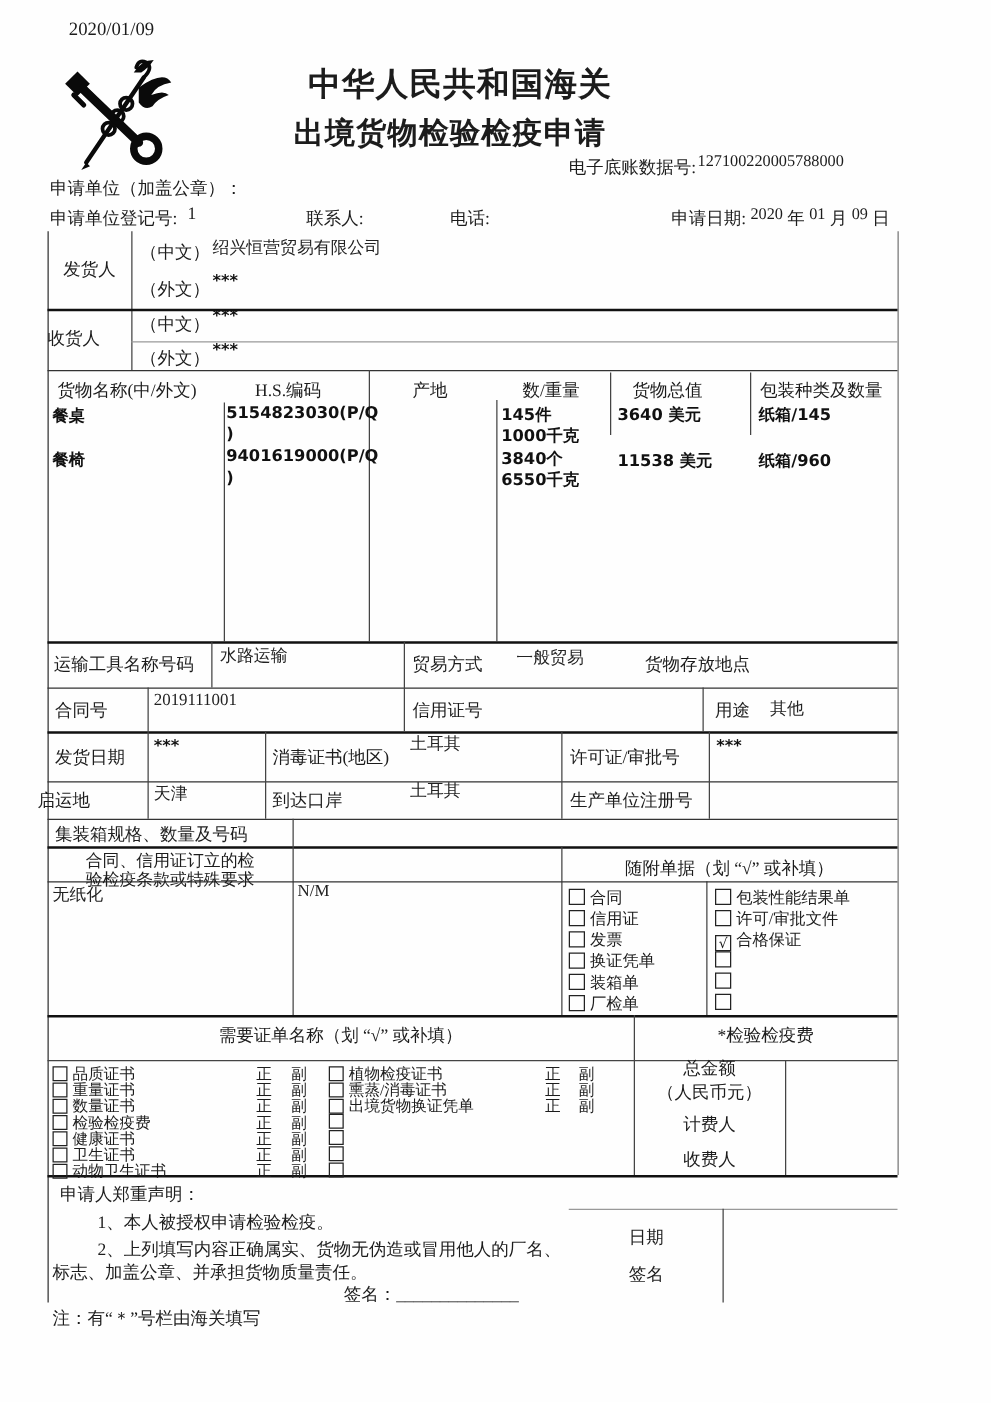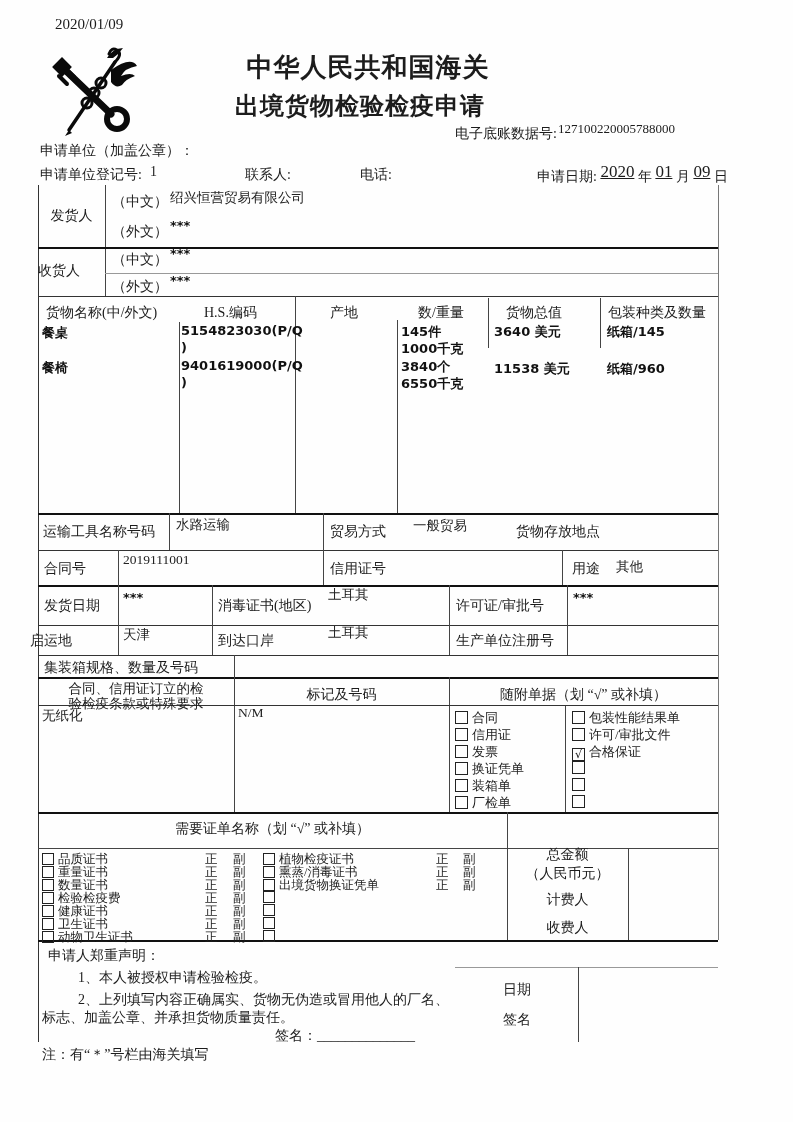--- a/index.html
+++ b/index.html
@@ -21,21 +21,21 @@
   .hlg { border-top-color:#999; }
   .vl { position:absolute; border-left:1px solid #444; width:0; }
   .vl15 { border-left-width:1.5px; border-left-color:#333; }
   .cb {
     display:inline-block; width:11px; height:11px; border:1.5px solid #222;
     vertical-align:-2px; margin-right:4px; text-align:center; line-height:11px;
     font-size:11px; font-family:"DejaVu Sans",sans-serif; color:#111;
   }
   .cbs { width:10px; height:10px; line-height:10px; font-size:10px; vertical-align:-2px; }
   .zf { position:absolute; top:0; }
-  .sup { position:relative; top:-4px; font-size:17px;text-decoration:underline; }
+  .sup { position:relative; top:-4px; font-size:13px; }
   .row { position:absolute; white-space:nowrap; font-size:13px; }
   .crow { position:absolute; white-space:nowrap; font-size:12.5px; }
 </style>
 </head>
 <body>
 
 <div id="page">
 
   <div class="abs t15" style="left:55px;top:16px">2020/01/09</div>
 
@@ -177,21 +177,20 @@
   <div class="abs t14" style="left:44px;top:659px">集装箱规格、数量及号码</div>
 
   <div class="vl" style="left:234px;top:677px;height:135px"></div>
   <div class="vl" style="left:449px;top:677px;height:135px"></div>
   <div class="vl" style="left:565px;top:705px;height:107px"></div>
   <div class="hl hl15" style="left:38px;top:705px;width:680px"></div>
   <div class="hl hl2" style="left:38px;top:812px;width:680px"></div>
 
   <div class="abs ctr" style="left:38px;top:680px;width:196px;font-size:13.5px">合同、信用证订立的检</div>
   <div class="abs ctr" style="left:38px;top:695px;width:196px;font-size:13.5px">验检疫条款或特殊要求</div>
-  <div class="abs ctr t14" style="left:234px;top:686px;width:215px">标记及号码</div>
   <div class="abs ctr t14" style="left:449px;top:686px;width:269px">随附单据（划 “√” 或补填）</div>
 
   <div class="abs fill" style="left:42px;top:707px">无纸化</div>
   <div class="abs fill" style="left:238px;top:705px">N/M</div>
 
   <div class="row" style="left:455px;top:709px"><span class="cb"></span><span>合同</span></div>
   <div class="row" style="left:455px;top:726px"><span class="cb"></span><span>信用证</span></div>
   <div class="row" style="left:455px;top:743px"><span class="cb"></span><span>发票</span></div>
   <div class="row" style="left:455px;top:760px"><span class="cb"></span><span>换证凭单</span></div>
   <div class="row" style="left:455px;top:777px"><span class="cb"></span><span>装箱单</span></div>
@@ -203,20 +202,21 @@
   <div class="row" style="left:572px;top:760px"><span class="cb"></span><span></span></div>
   <div class="row" style="left:572px;top:777px"><span class="cb"></span><span></span></div>
   <div class="row" style="left:572px;top:794px"><span class="cb"></span><span></span></div>
 
   <div class="vl" style="left:507px;top:812px;height:128px"></div>
   <div class="vl" style="left:628px;top:848px;height:92px"></div>
   <div class="hl" style="left:38px;top:848px;width:680px"></div>
   <div class="hl hl2" style="left:38px;top:940px;width:680px"></div>
 
   <div class="abs ctr t14" style="left:38px;top:820px;width:469px">需要证单名称（划 “√” 或补填）</div>
+  <div class="abs ctr t14" style="left:507px;top:820px;width:211px">*检验检疫费</div>
 
   <div class="crow" style="left:42px;top:851px;width:215px"><span class="cb cbs"></span><span>品质证书</span><span class="zf" style="left:163px">正</span><span class="zf" style="left:191px">副</span></div>
   <div class="crow" style="left:42px;top:864px;width:215px"><span class="cb cbs"></span><span>重量证书</span><span class="zf" style="left:163px">正</span><span class="zf" style="left:191px">副</span></div>
   <div class="crow" style="left:42px;top:877px;width:215px"><span class="cb cbs"></span><span>数量证书</span><span class="zf" style="left:163px">正</span><span class="zf" style="left:191px">副</span></div>
   <div class="crow" style="left:42px;top:890px;width:215px"><span class="cb cbs"></span><span>检验检疫费</span><span class="zf" style="left:163px">正</span><span class="zf" style="left:191px">副</span></div>
   <div class="crow" style="left:42px;top:903px;width:215px"><span class="cb cbs"></span><span>健康证书</span><span class="zf" style="left:163px">正</span><span class="zf" style="left:191px">副</span></div>
   <div class="crow" style="left:42px;top:916px;width:215px"><span class="cb cbs"></span><span>卫生证书</span><span class="zf" style="left:163px">正</span><span class="zf" style="left:191px">副</span></div>
   <div class="crow" style="left:42px;top:929px;width:215px"><span class="cb cbs"></span><span>动物卫生证书</span><span class="zf" style="left:163px">正</span><span class="zf" style="left:191px">副</span></div>
 
   <div class="crow" style="left:263px;top:851px;width:225px"><span class="cb cbs"></span><span>植物检疫证书</span><span class="zf" style="left:173px">正</span><span class="zf" style="left:200px">副</span></div>

